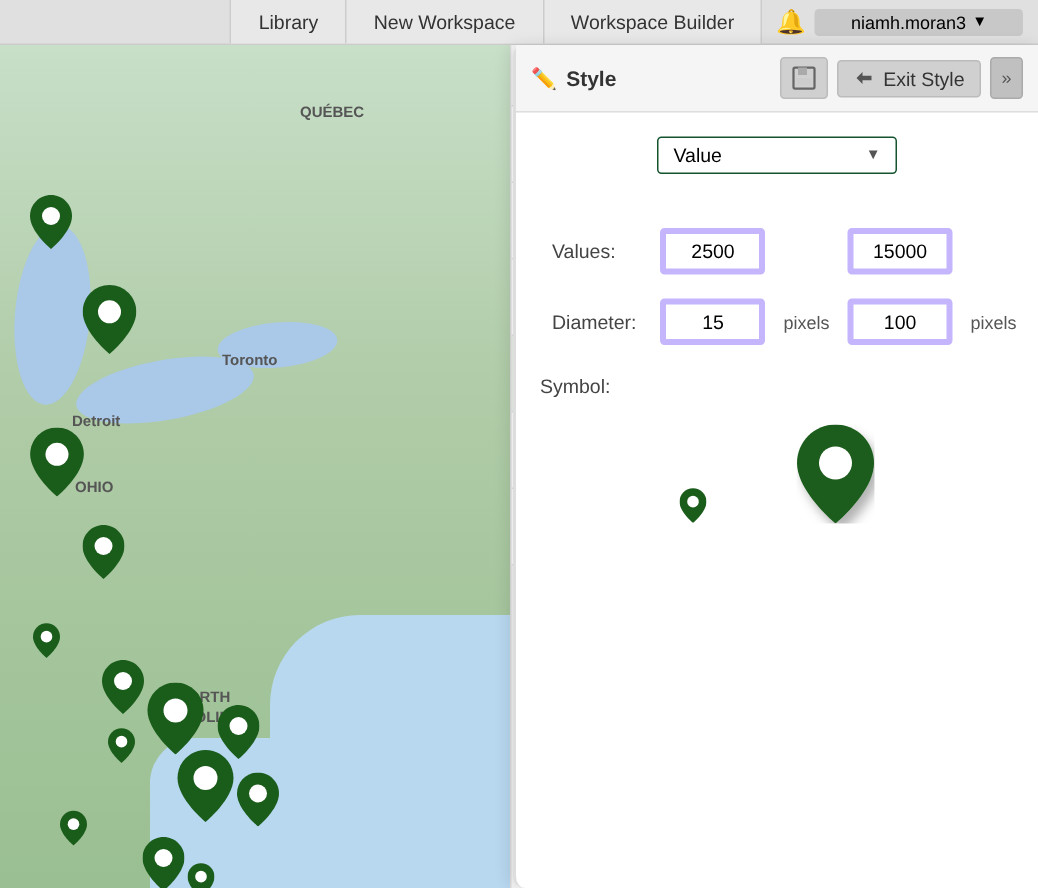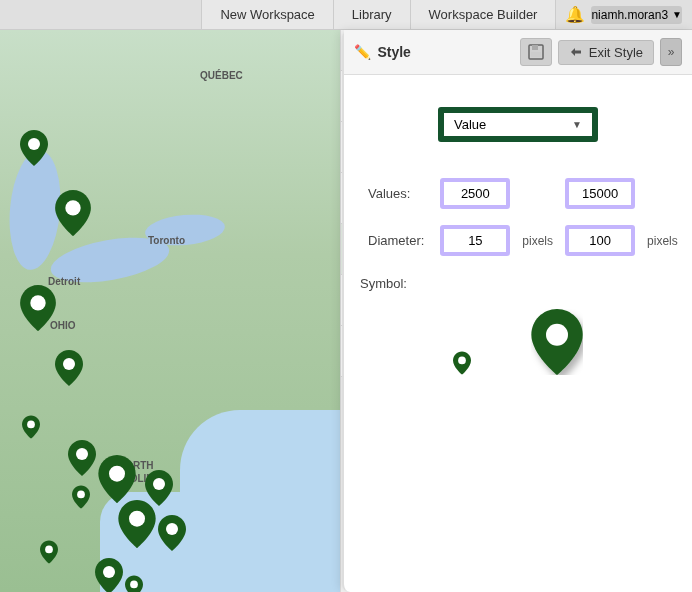--- a/index.html
+++ b/index.html
@@ -16,21 +16,21 @@
       border-right: 1px solid #ccc; border-left: 1px solid #ccc;
       font-size: 13px; cursor: pointer; background: #e8e8e8; color: #333;
       margin-right: -1px;
     }
     .nav-right {
       display: flex; align-items: center; gap: 6px; padding: 0 10px;
     }
     .bell-icon { font-size: 16px; color: #555; cursor: pointer; }
     .user-badge {
       display: flex; align-items: center; gap: 4px; background: #c8c8c8;
-      padding: 2px 0; border-radius: 3px; cursor: pointer; font-size: 12px;
+      padding: 2px 24px; border-radius: 3px; cursor: pointer; font-size: 12px;
     }
     .chevron-down { font-size: 10px; }
 
     
     .main-area { display: flex; height: calc(592px - 30px); position: relative; }
 
     
     .map-area {
       width: 340px; height: 100%; background: #a8c8a0; position: relative; overflow: hidden;
     }
@@ -130,23 +130,23 @@
     }
     .expand-icon {
       width: 22px; height: 28px; background: #c0c0c0; border: 1px solid #aaa;
       border-radius: 3px; display: flex; align-items: center; justify-content: center;
       cursor: pointer; font-size: 12px; color: #555;
     }
 
     .style-panel-body { padding: 16px; flex: 1; }
 
     .value-select {
-      display: flex; align-items: center; border: 6px solid #14532d; background: white;
+      display: flex; align-items: center; border: 1px solid #14532d; background: white;
       padding: 4px 10px; border-radius: 3px; width: 160px; cursor: pointer;
-      margin-bottom: 16px; margin-left: auto; margin-right: auto; margin-top: 16px;
+      margin-bottom: 16px; margin-left: auto; margin-right: auto;
     }
     .value-select-text { flex: 1; font-size: 13px; }
     .value-select-arrow { color: #555; font-size: 10px; }
 
     .form-table { width: 100%; border-collapse: separate; border-spacing: 0; }
     .form-table td { padding: 4px 8px; vertical-align: middle; }
     .form-label { font-size: 13px; color: #444; white-space: nowrap; }
     .col-header { font-size: 12px; color: #666; text-align: center; padding-bottom: 6px; }
     .form-input {
       border: 4px solid #c4b5fd; border-radius: 3px; padding: 4px 6px;
@@ -159,22 +159,22 @@
     .example-pins {
       display: flex; align-items: flex-end; justify-content: center; gap: 60px;
       padding: 10px 0 20px 0;
     }
   </style>
 </head>
 <body>
 
 <div class="top-nav">
   <div class="spacer"></div>
+  <div class="nav-tab">Library</div>
   <div class="nav-tab">New Workspace</div>
-  <div class="nav-tab">Library</div>
   <div class="nav-tab">Workspace Builder</div>
   <div class="nav-right">
     <span class="bell-icon">🔔</span>
     <div class="user-badge">
       <span>niamh.moran3</span>
       <span class="chevron-down">▼</span>
     </div>
   </div>
 </div>
 

